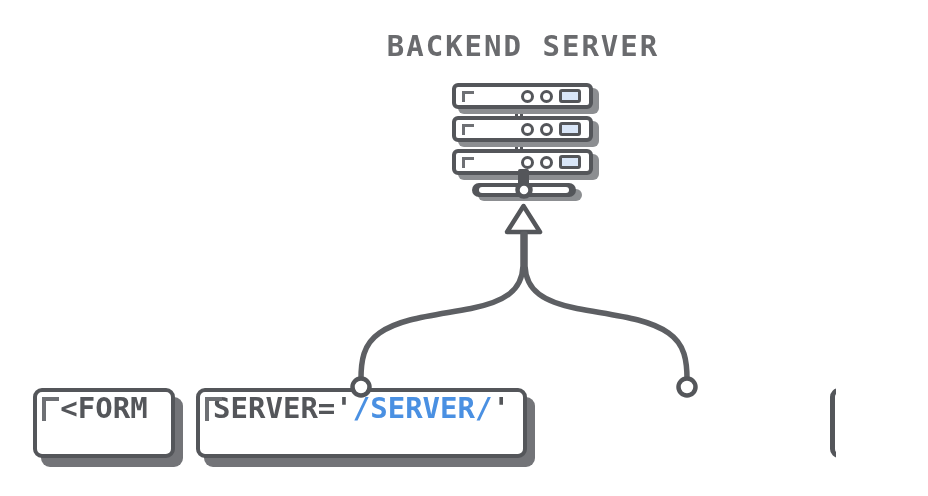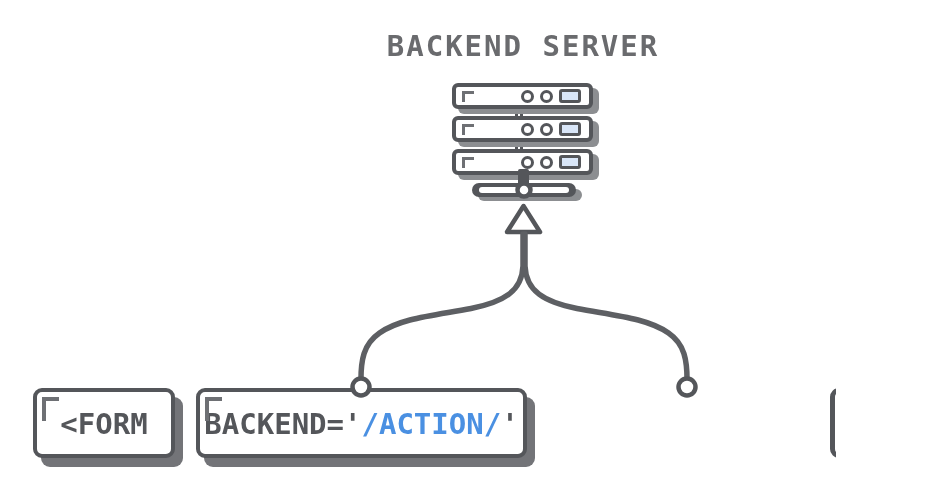--- a/index.html
+++ b/index.html
@@ -98,21 +98,21 @@
 
   
   .code-box{
     position:absolute;
     top:388px; height:70px;
     box-sizing:border-box;
     background:#fff;
     border:4px solid var(--ink,#54565a);
     border-radius:9px;
     box-shadow:8px 9px 0 var(--box_shadow,#737478);
-    display:flex; align-items:center; justify-content:center;
+    display:flex; justify-content:center;
     z-index:3;
   }
   .box-form-open  {left:33px;  width:142px;}
   .box-action-attr{left:196px; width:331px;}
   .box-method-attr{left:558px; width:253px;}
   .box-form-close {left:830px; width:64px; border-width:5px;}
   .box-corner{
     position:absolute;
     left:5px; top:5px;
     width:13px; height:20px;
@@ -167,21 +167,21 @@
     </div>
   </div>
 
   <div class="code-box box-form-open">
     <span class="box-corner"></span>
     <span class="code"><span class="ink">&lt;FORM</span></span>
   </div>
 
   <div class="code-box box-action-attr">
     <span class="box-corner"></span>
-    <span class="code"><span class="ink">BACKEND='</span><span class="blue">/ACTION/</span><span class="ink">'</span></span>
+    <span class="code"><span class="ink">SERVER='</span><span class="blue">/SERVER/</span><span class="ink">'</span></span>
   </div>
 
 
   <div class="code-box box-form-close">
     <span class="code"><span class="ink">&gt;</span></span>
   </div>
 
   <svg class="overlay" viewBox="0 0 928 496" xmlns="http://www.w3.org/2000/svg">
 
     <rect class="ol-ink-fill" x="518" y="169" width="11" height="20" rx="2"></rect>

